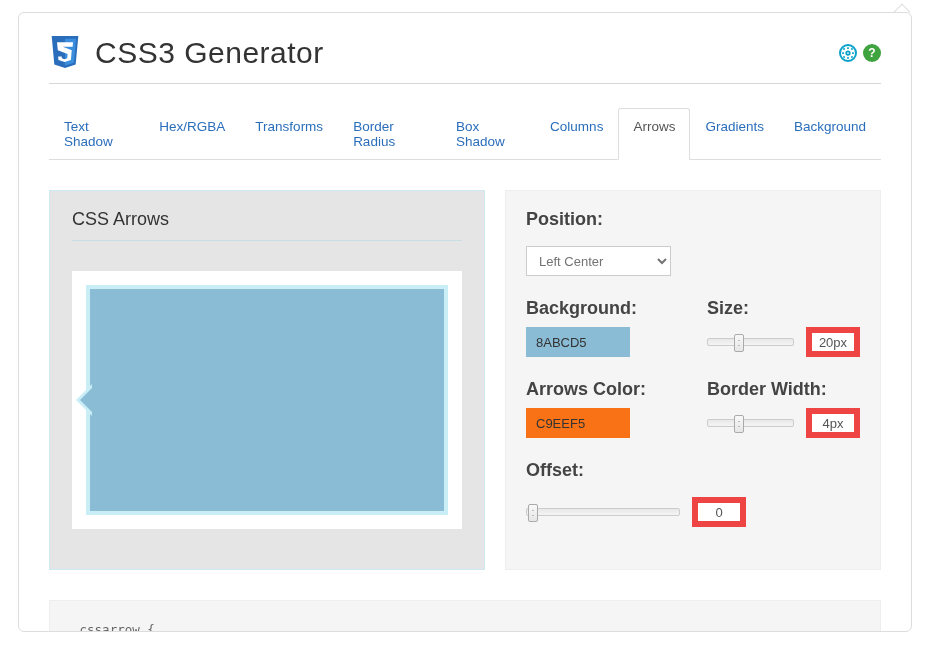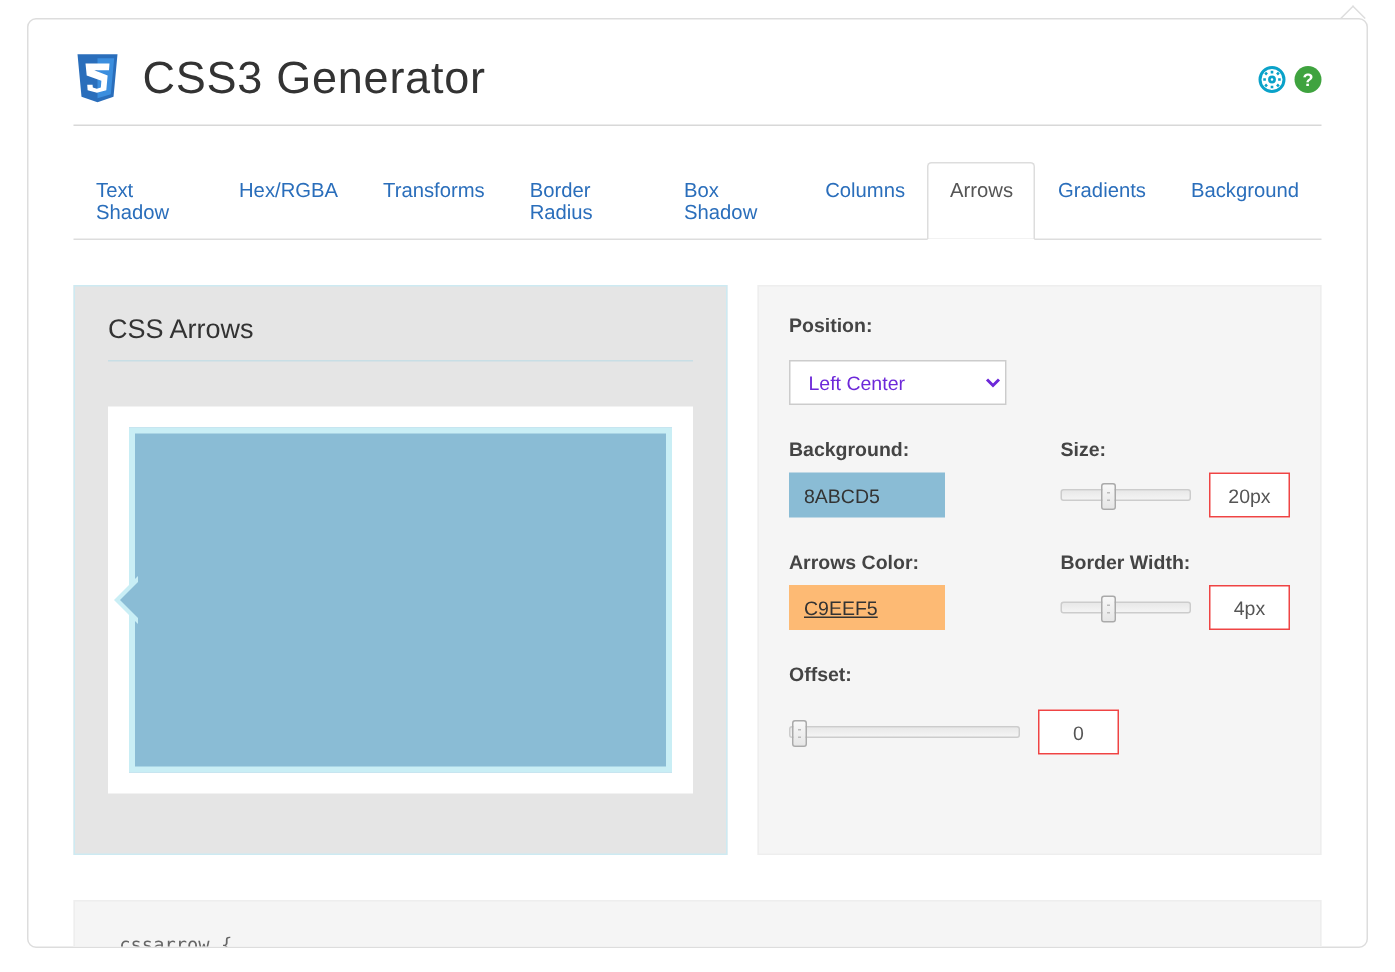--- a/index.html
+++ b/index.html
@@ -22,31 +22,31 @@
     .preview-pane { width: 436px; background:#e5e5e5; border:1px solid #cdeaf2; padding: 18px 22px 40px 22px; }
     .preview-title { font-size:18px; color:#333; border-bottom:1px solid #c8dee5; padding-bottom:10px; margin-bottom: 30px;}
     .preview-stage { background:#fff; padding: 14px; position:relative;}
     .arrowbox { background:#8ABCD5; border:4px solid #C9EEF5; height: 230px; position:relative;}
     .arrow-tip { position:absolute; left:-14px; top:50%; transform: translateY(-50%); width:0; height:0; border-top:16px solid transparent; border-bottom:16px solid transparent; border-right:16px solid #C9EEF5;}
     .arrow-tip-inner { position:absolute; left:-10px; top:50%; transform: translateY(-50%); width:0; height:0; border-top:12px solid transparent; border-bottom:12px solid transparent; border-right:12px solid #8ABCD5;}
     .controls { flex:1; background:#f5f5f5; border:1px solid #eee; padding: 18px 20px; }
     .ctrl-row { display:flex; gap:28px; margin-bottom:22px;}
     .ctrl { flex:1;}
     .ctrl-block { display:flex; flex-direction: column; gap:8px; }
-    .label { font-size:13px; font-weight: bold; color:#444; margin-bottom:8px; display:block;}
-    select { width: 145px; height: 30px; border:1px solid #ccc; background:#fff; padding: 0 8px; font-size:13px; color:#6d28d9;}
+    .label { font-size:18px; font-weight: bold; color:#444; margin-bottom:8px; display:block;}
+    select { width: 145px; height: 30px; border:1px solid #ccc; background:#fff; padding: 0 8px; font-size:13px; color:#737373;}
     .swatch { width: 104px; height: 30px; display:flex; align-items:center; padding:0 10px; font-size:13px; color:#333; cursor:pointer;}
     .swatch.bg { background:#8ABCD5;text-align:center;}
-    .swatch.border { background:#fdba74;text-decoration:underline;}
+    .swatch.border { background:#f97316;}
     .hgroup { display:flex; align-items:center; gap:12px; }
     .slider { flex:1; height: 8px; background: linear-gradient(#e8e8e8,#f4f4f4); border:1px solid #ccc; border-radius:2px; position:relative;}
     .thumb { position:absolute; top:-5px; width:10px; height:18px; background:linear-gradient(#f8f8f8,#e6e6e6); border:1px solid #aaa; border-radius:2px; transform:translateX(-50%);}
     .thumb::before,.thumb::after{content:"";position:absolute;left:3px;right:3px;height:1px;background:#bbb;}
     .thumb::before{top:5px;} .thumb::after{top:10px;}
-    .numbox { width:54px; height:30px; border:1px solid #ef4444; background:#fff; display:flex; align-items:center; justify-content:center; font-size:13px; color:#555;}
+    .numbox { width:54px; height:30px; border:6px solid #ef4444; background:#fff; display:flex; align-items:center; justify-content:center; font-size:13px; color:#555;}
     .codeblock { margin-top:30px; background:#f5f5f5; border:1px solid #eee; padding: 18px 22px 0 22px; font-family: Menlo, Consolas, monospace; font-size:12.5px; color:#666; line-height:1.7; height:72px; overflow:hidden;}
   </style>
 </head>
 <body>
 
 <div class="wrap">
   <div class="notch"></div>
   <div class="card">
     <div class="inner">
       <div class="header">

